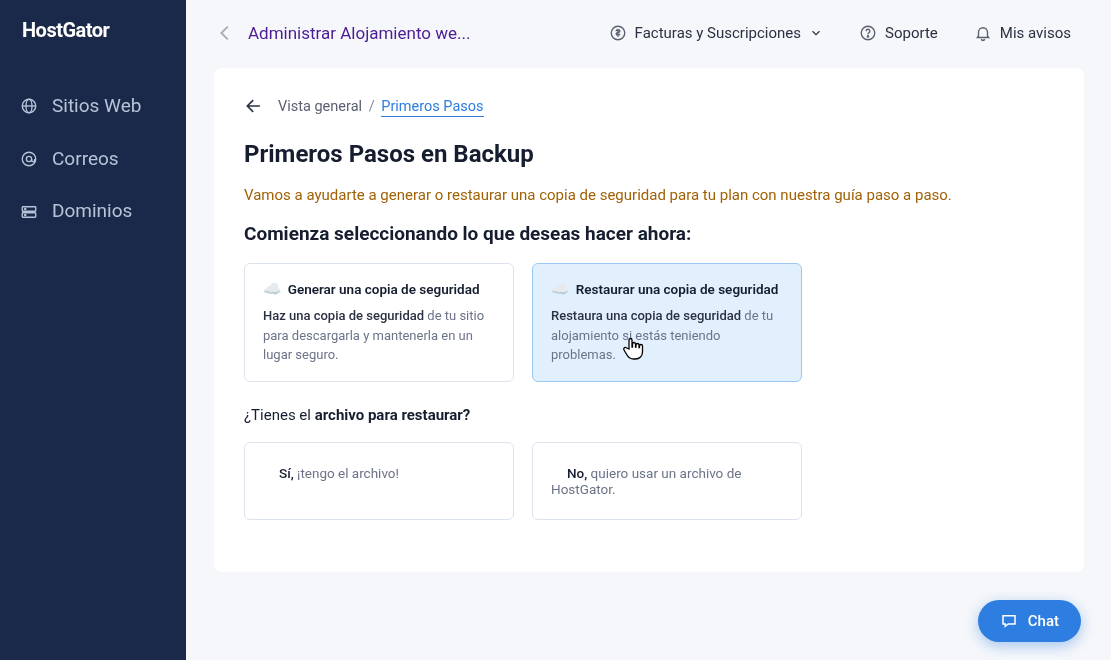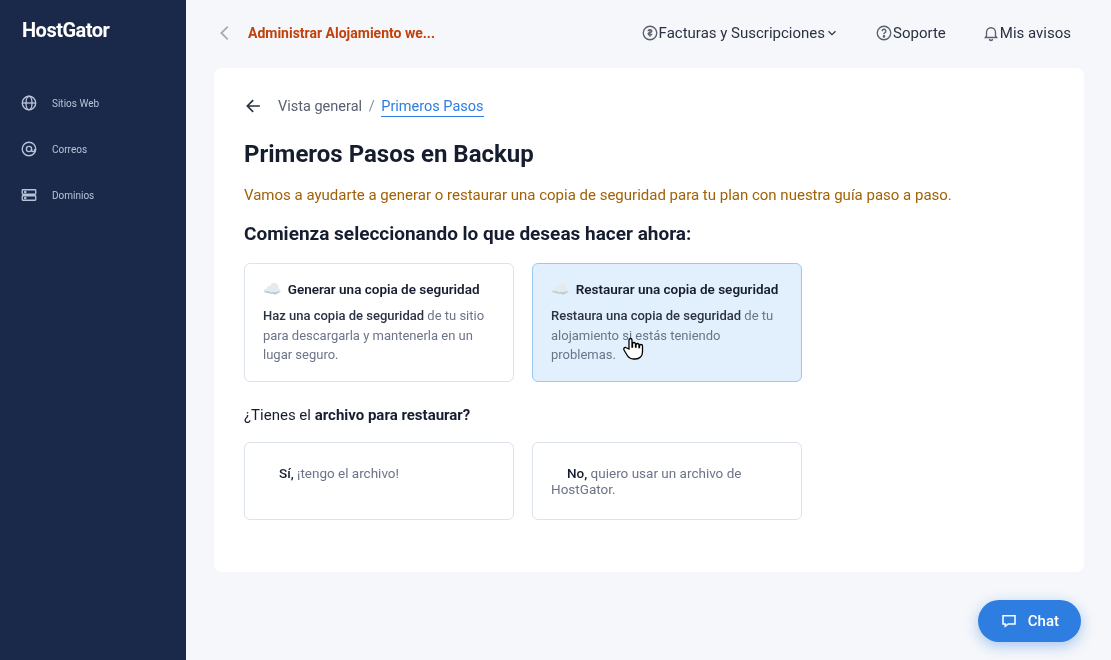--- a/index.html
+++ b/index.html
@@ -1,30 +1,30 @@
 <!DOCTYPE html>
 <html><head>
   <meta charset="utf-8">
   <style>
     * { margin: 0; padding: 0; box-sizing: border-box; }
     body { font-family: -apple-system, BlinkMacSystemFont, 'Segoe UI', Roboto, sans-serif; background: #f5f7fa; width: 1111px; height: 660px; overflow: hidden; position: relative; }
     
     .sidebar { position: absolute; left: 0; top: 0; width: 186px; height: 660px; background: #1a2949; color: #fff; }
     .logo { padding: 18px 22px; font-size: 20px; font-weight: 700; letter-spacing: -0.5px; }
     .nav { padding-top: 20px; }
-    .nav-item { display: flex; align-items: center; padding: 14px 20px; color: #b8c3d9; font-size: 10px; cursor: pointer; gap: 14px; }
+    .nav-item { display: flex; align-items: center; padding: 14px 20px; color: #b8c3d9; font-size: 19px; cursor: pointer; gap: 14px; }
     .nav-item.active { color: #2e7de0; background: rgba(46,125,224,0.08); border-left: 3px solid #2e7de0; padding-left: 17px; }
     .nav-icon { width: 18px; height: 18px; flex-shrink: 0; }
     .nav-label { line-height: 1.3; }
     
     .topbar { position: absolute; left: 186px; top: 0; right: 0; height: 66px; background: #f5f7fa; display: flex; align-items: center; padding: 0 28px; gap: 12px; }
     .back-arrow { color: #a5acb8; width: 22px; height: 22px; cursor: pointer; }
-    .topbar-title { font-size: 14px; color: #c2410c; font-weight: 700; flex-shrink: 1; white-space: nowrap; overflow: hidden; text-overflow: ellipsis; max-width: 320px; }
+    .topbar-title { font-size: 17px; color: #4c1d95; font-weight: 400; flex-shrink: 1; white-space: nowrap; overflow: hidden; text-overflow: ellipsis; max-width: 320px; }
     .topbar-spacer { flex: 1; }
-    .topbar-link { display: flex; align-items: center; color: #2a3142; font-size: 15px; cursor: pointer; padding: 0 12px; }
+    .topbar-link { display: flex; align-items: center; gap: 8px; color: #2a3142; font-size: 15px; cursor: pointer; padding: 0 12px; }
     .topbar-icon { width: 18px; height: 18px; color: #5a6070; }
     .chevron { width: 14px; height: 14px; }
     
     .content { position: absolute; left: 214px; top: 68px; width: 870px; background: #fff; border-radius: 8px; padding: 28px 30px; }
     .breadcrumb-row { display: flex; align-items: center; gap: 14px; margin-bottom: 24px; }
     .bc-back { width: 20px; height: 20px; cursor: pointer; color: #2a3142; }
     .breadcrumb { font-size: 14.5px; color: #5a6070; }
     .breadcrumb-sep { color: #8a8f9b; margin: 0 3px; }
     .breadcrumb-current { color: #2e7de0; border-bottom: 1px solid #2e7de0; padding-bottom: 1px; }
     

